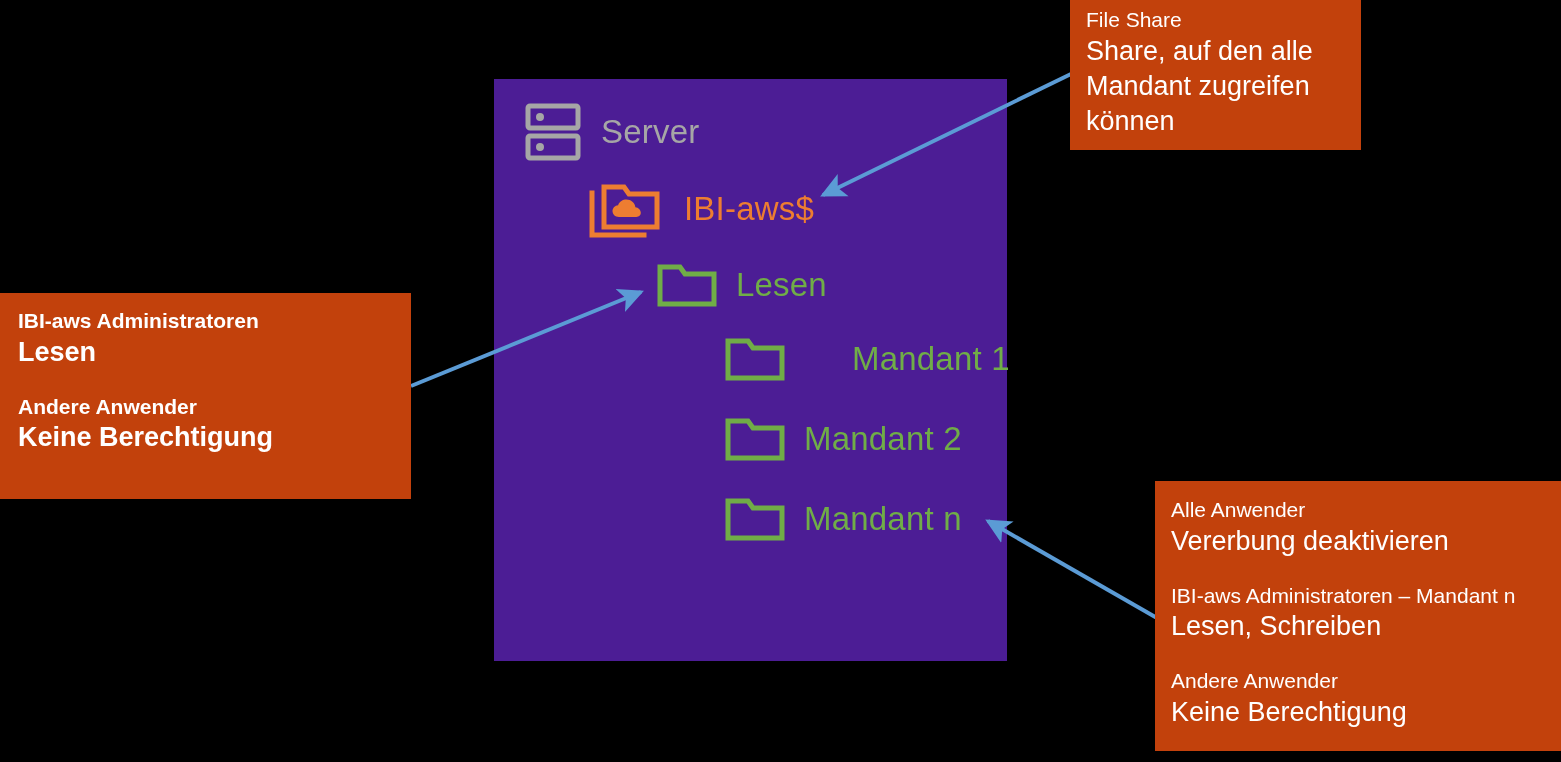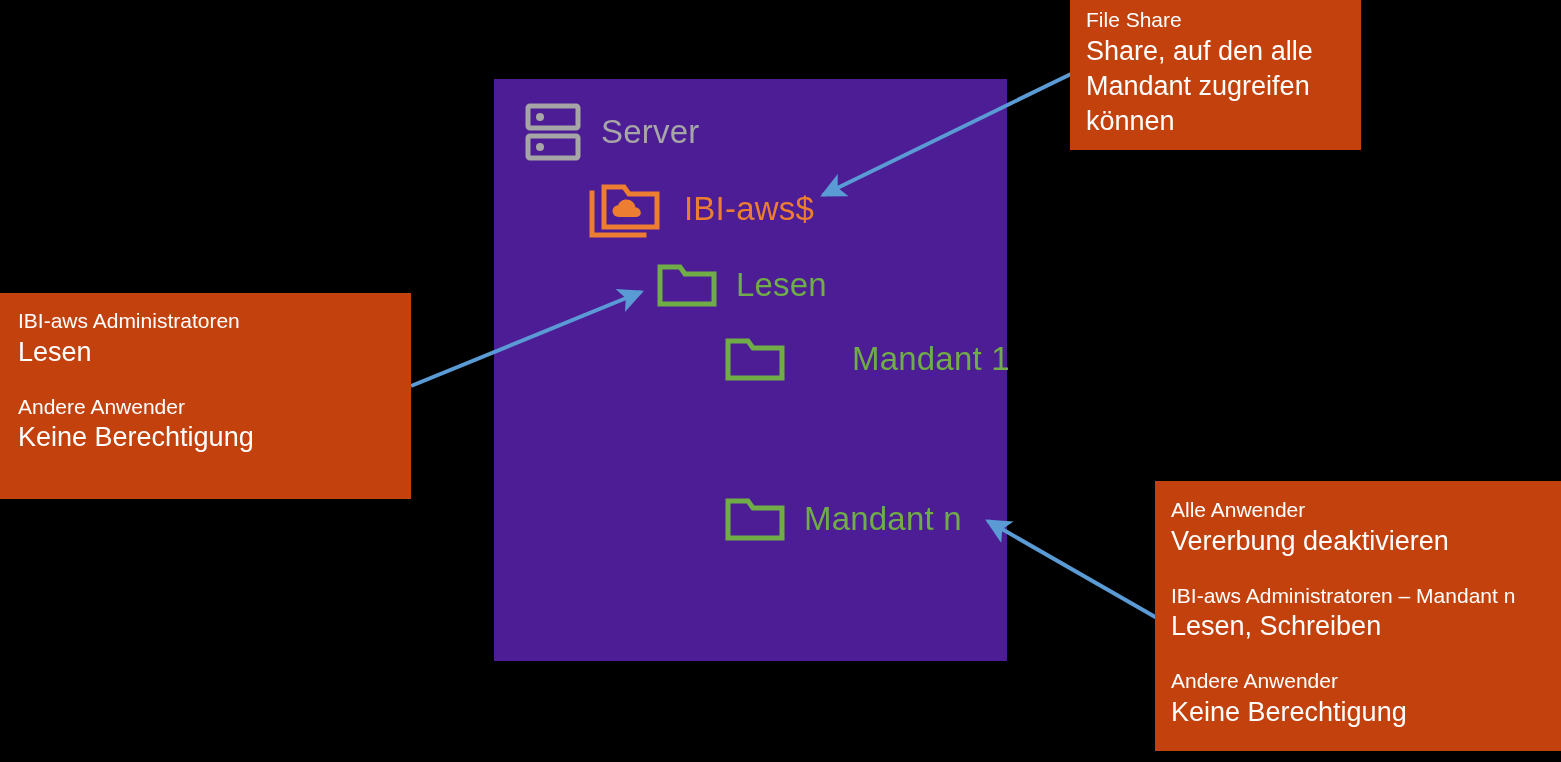--- a/index.html
+++ b/index.html
@@ -103,20 +103,21 @@
 
   #callout-share {
     left: 1070px; top: 0px; width: 291px; height: 150px;
     padding: 6px 16px 0 16px;
   }
   #callout-share .big.wrap { line-height: 1.31; }
 
   #callout-admin {
     left: 0px; top: 293px; width: 411px; height: 206px;
     padding: 14px 18px 0 18px;
+    font-weight: bold;
   }
 
   #callout-mandant {
     left: 1155px; top: 481px; width: 406px; height: 270px;
     padding: 15px 4px 0 16px;
   }
 
   
   #arrow-layer {
     position: absolute;
@@ -169,20 +170,28 @@
 
     <div class="tree-row row-mandant" id="row-m1">
       <span class="icon-wrap">
         <svg class="icon-folder" viewBox="0 0 62 48" xmlns="http://www.w3.org/2000/svg">
           <path d="M4 6 L24 6 L29 13 L58 13 L58 43 L4 43 Z" fill="none" stroke="#70AD47" stroke-width="5" stroke-linejoin="miter"></path>
         </svg>
       </span>
       <span class="row-label">Mandant 1</span>
     </div>
 
+    <div class="tree-row row-mandant" id="row-m2">
+      <span class="icon-wrap">
+        <svg class="icon-folder" viewBox="0 0 62 48" xmlns="http://www.w3.org/2000/svg">
+          <path d="M4 6 L24 6 L29 13 L58 13 L58 43 L4 43 Z" fill="none" stroke="#70AD47" stroke-width="5" stroke-linejoin="miter"></path>
+        </svg>
+      </span>
+      <span class="row-label">Mandant 2</span>
+    </div>
 
     <div class="tree-row row-mandant" id="row-mn">
       <span class="icon-wrap">
         <svg class="icon-folder" viewBox="0 0 62 48" xmlns="http://www.w3.org/2000/svg">
           <path d="M4 6 L24 6 L29 13 L58 13 L58 43 L4 43 Z" fill="none" stroke="#70AD47" stroke-width="5" stroke-linejoin="miter"></path>
         </svg>
       </span>
       <span class="row-label">Mandant n</span>
     </div>
 

